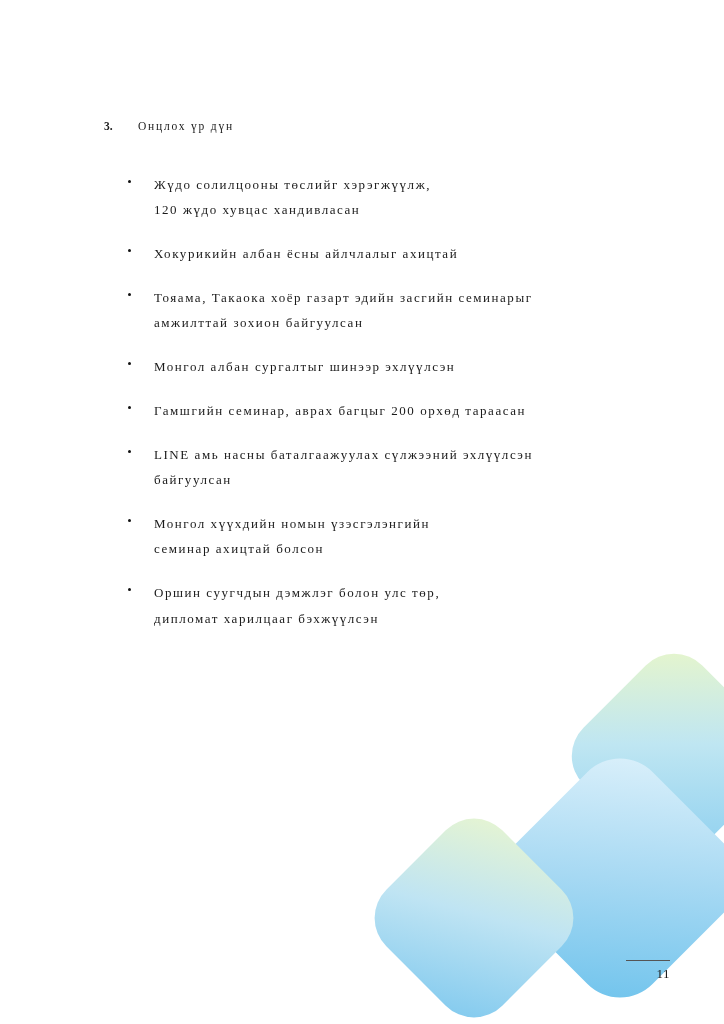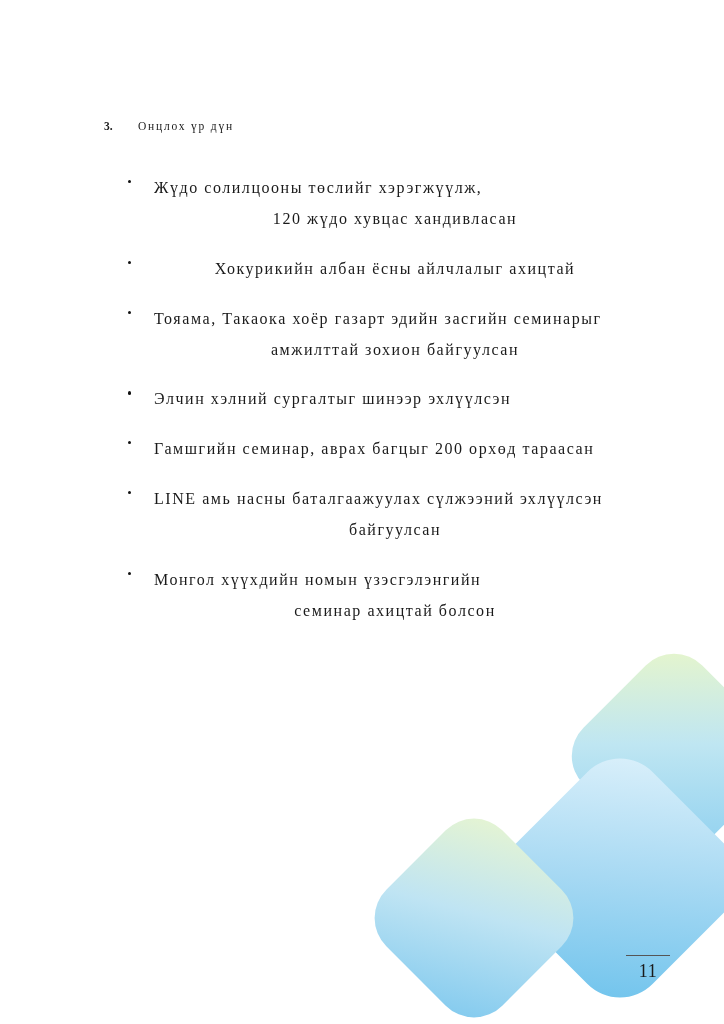--- a/index.html
+++ b/index.html
@@ -98,49 +98,48 @@
     top: 172px;
     width: 510px;
     margin: 0;
     padding: 0;
     list-style: none;
   }
   .bullet-item {
     position: relative;
     padding-left: 28px;
     margin-bottom: 18.5px;
-    font-size: 16px;
+    font-size: 13px;
     letter-spacing: 1.55px;
     line-height: 1.95;
   }
   .bullet-item .dot {
     position: absolute;
     left: 2px;
     top: 8px;
     width: 3.2px;
     height: 3.2px;
     border-radius: 50%;
     background: #111111;
   }
   .bullet-line {
     display: block;
     white-space: pre;
   }
   .bullet-line.line2 {
     padding-left: 0px;
-    text-align: center;
   }
 
   .page-number {
     position: absolute;
     right: 54px;
     bottom: 42px;
     width: 44px;
-    text-align: center;
-    font-size: 18px;
+    text-align: right;
+    font-size: 13px;
     letter-spacing: 0.5px;
     z-index: 3;
   }
   .page-number .rule {
     display: block;
     border-top: 1px solid #555;
     margin-bottom: 5px;
     width: 44px;
   }
 </style>
@@ -172,35 +171,40 @@
         <span class="dot"></span>
         <span class="bullet-line line2">Хокурикийн албан ёсны айлчлалыг ахицтай</span>
       </li>
       <li class="bullet-item">
         <span class="dot"></span>
         <span class="bullet-line line1">Тояама, Такаока хоёр газарт эдийн засгийн семинарыг</span>
         <span class="bullet-line line2">амжилттай зохион байгуулсан</span>
       </li>
       <li class="bullet-item">
         <span class="dot"></span>
-        <span class="bullet-line line1">Элчин хэлний сургалтыг шинээр эхлүүлсэн</span>
+        <span class="bullet-line line1">Монгол албан сургалтыг шинээр эхлүүлсэн</span>
       </li>
       <li class="bullet-item">
         <span class="dot"></span>
         <span class="bullet-line line1">Гамшгийн семинар, аврах багцыг 200 орхөд тараасан</span>
       </li>
       <li class="bullet-item">
         <span class="dot"></span>
         <span class="bullet-line line1">LINE амь насны баталгаажуулах сүлжээний эхлүүлсэн</span>
         <span class="bullet-line line2">байгуулсан</span>
       </li>
       <li class="bullet-item">
         <span class="dot"></span>
         <span class="bullet-line line1">Монгол хүүхдийн номын үзэсгэлэнгийн</span>
         <span class="bullet-line line2">семинар ахицтай болсон</span>
+      </li>
+      <li class="bullet-item">
+        <span class="dot"></span>
+        <span class="bullet-line line1">Оршин суугчдын дэмжлэг болон улс төр,</span>
+        <span class="bullet-line line2">дипломат харилцааг бэхжүүлсэн</span>
       </li>
     </ul>
 
   </div>
 
   <div class="page-number">
     <span class="rule"></span>
     <span>11</span>
   </div>
 

